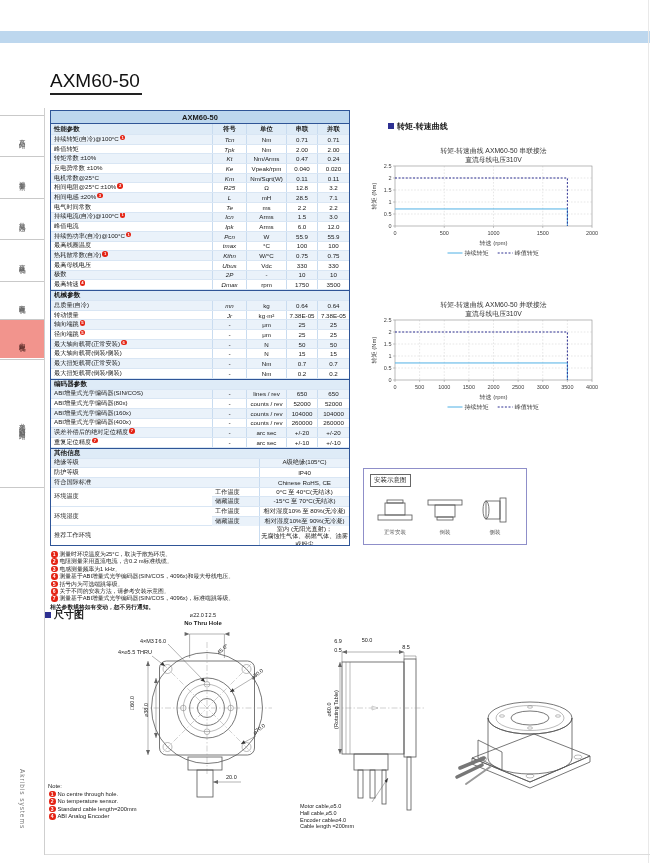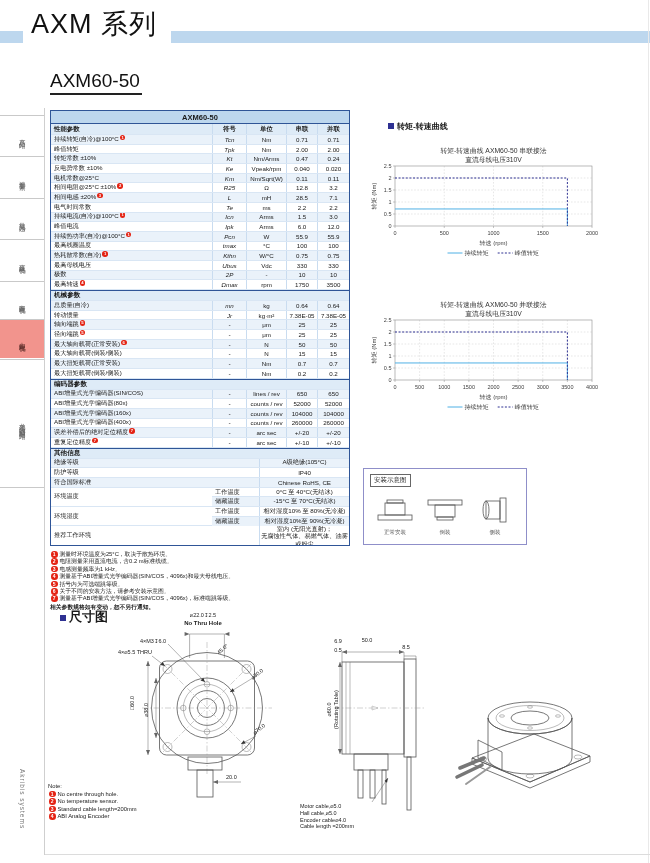--- a/index.html
+++ b/index.html
@@ -46,21 +46,21 @@
       margin-left:1px;vertical-align:top;font-style:normal;font-weight:bold;}
   .nb.big{width:6.5px;height:6.5px;line-height:6.6px;font-size:5px;margin-right:2px;}
 
   
   .tnotes{left:50px;top:551px;width:310px;font-size:5.8px;line-height:7.4px;color:#222;}
   .tnotes .foot{font-weight:bold;margin-top:1px;}
 
   
   .h-sq{display:inline-block;width:6px;height:6px;background:#2E3192;margin-right:3px;}
   .charts-h{left:388px;top:121px;font-size:8px;font-weight:bold;}
-  .dim-h{left:45px;top:608px;font-size:13px;font-weight:bold;margin-left:15px;}
+  .dim-h{left:45px;top:608px;font-size:10px;font-weight:bold;}
 
   .chartbox{width:260px;height:124px;}
   #chart1{left:368px;top:144px;}
   #chart2{left:368px;top:298px;}
 
   
   .mount{left:363px;top:468px;width:162px;height:75px;border:1px solid #8F8FC9;background:#fff;}
   .mount-title{position:absolute;left:6px;top:5px;border:1px solid #666;padding:1px 3px;font-size:6.5px;}
   .mount-item{position:absolute;top:27px;width:46px;text-align:center;}
   .mount-item .lbl{font-size:5.5px;color:#595959;margin-top:1px;}
@@ -76,21 +76,20 @@
   .cable-blk{left:300px;top:803px;font-size:5.5px;line-height:6.8px;}
   .rot-lbl{left:300px;top:703px;width:64px;text-align:center;transform:rotate(-90deg);
       font-size:5.5px;line-height:6.5px;}
 </style>
 </head>
 <body>
 
 <div class="page">
 
   <div class="abs stripe"></div>
-  <div class="abs series-title">AXM 系列</div>
   <div class="abs product-title">AXM60-50</div>
 
   <div id="sidebar">
       <div class="abs side-sep" style="top: 115px;"></div>
       <div class="abs side-sep" style="top: 156px;"></div>
       <div class="abs side-sep" style="top: 198px;"></div>
       <div class="abs side-sep" style="top: 239px;"></div>
       <div class="abs side-sep" style="top: 281px;"></div>
       <div class="abs side-sep" style="top: 319px;"></div>
       <div class="abs side-sep" style="top: 359px;"></div>

